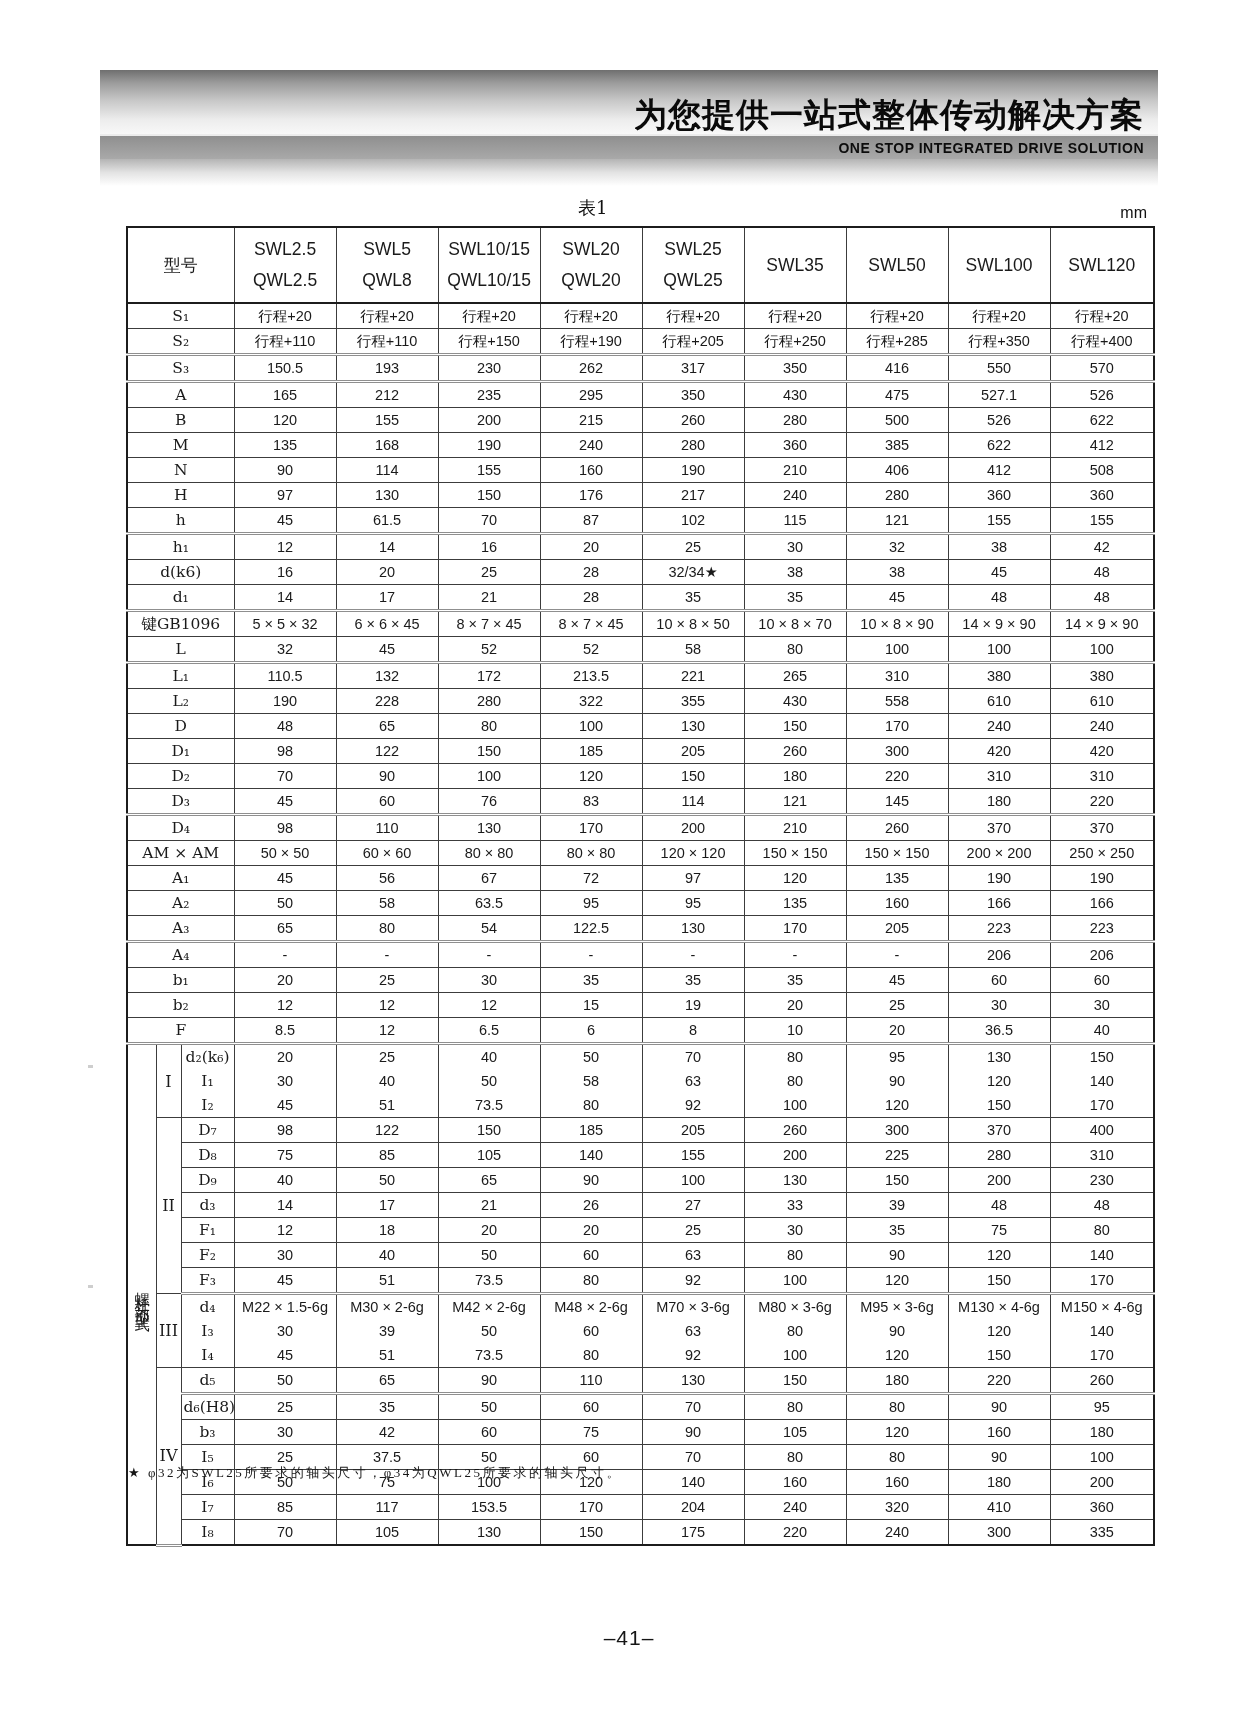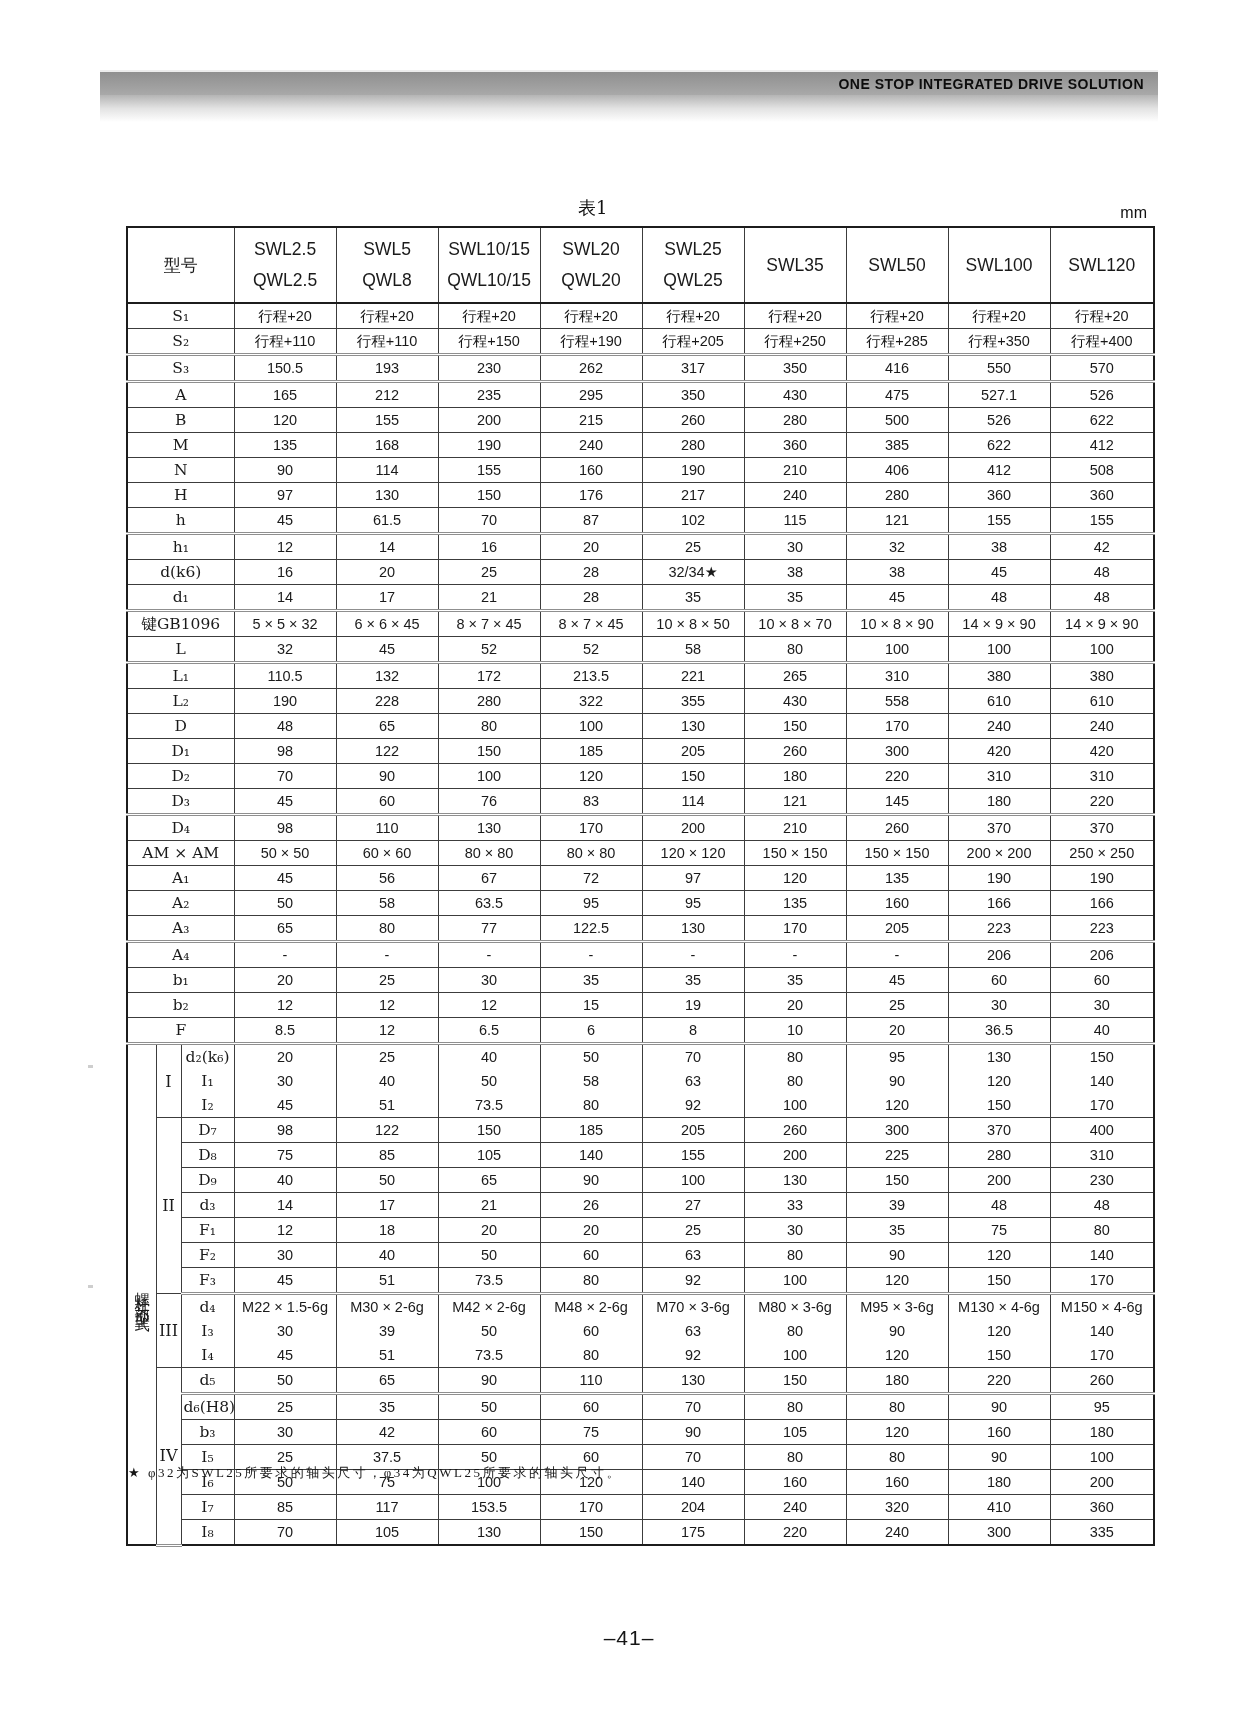--- a/index.html
+++ b/index.html
@@ -97,20 +97,23 @@
 </style>
 </head>
 <body>
 
 <div class="page">
 
   <div class="scan-mark" style="top:1065px"></div>
   <div class="scan-mark" style="top:1285px"></div>
 
   <div class="banner">
+    <div class="banner-main">
+      <span class="banner-cn">为您提供一站式整体传动解决方案</span>
+    </div>
     <div class="banner-en-band">
       <span class="banner-en">ONE STOP INTEGRATED DRIVE SOLUTION</span>
     </div>
     <div class="banner-fade"></div>
   </div>
 
   <div class="caption-row">
     <span class="tbl-caption">表1</span>
     <span class="unit-label">mm</span>
   </div>
@@ -471,21 +474,21 @@
           <td class="cell">95</td>
           <td class="cell">135</td>
           <td class="cell">160</td>
           <td class="cell">166</td>
           <td class="cell">166</td>
         </tr>
         <tr class="thick">
           <th class="row-label" colspan="3">A₃</th>
           <td class="cell">65</td>
           <td class="cell">80</td>
-          <td class="cell">77</td>
+          <td class="cell">54</td>
           <td class="cell">122.5</td>
           <td class="cell">130</td>
           <td class="cell">170</td>
           <td class="cell">205</td>
           <td class="cell">223</td>
           <td class="cell">223</td>
         </tr>
         <tr>
           <th class="row-label" colspan="3">A₄</th>
           <td class="cell">-</td>

